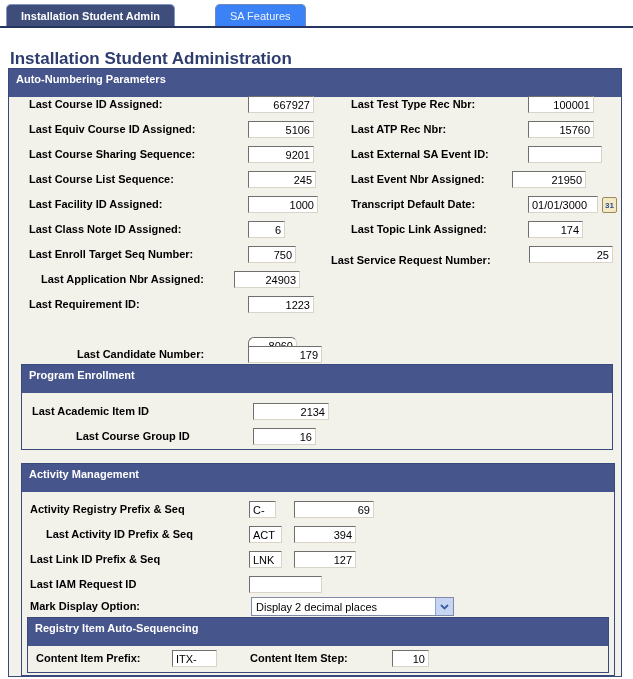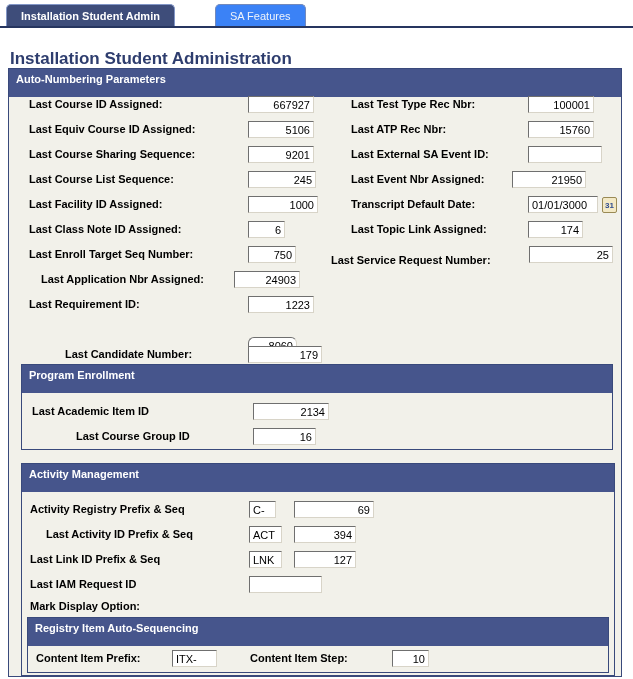--- a/index.html
+++ b/index.html
@@ -83,21 +83,21 @@
     <input class="fld num" style="top: 177px; left: 239px; width: 48px;" value="750">
 
     <div class="lbl" style="top:202px; left:20px;padding-left:12px;">Last Application Nbr Assigned:</div>
     <input class="fld num" style="top: 202px; left: 225px; width: 66px;" value="24903">
 
     <div class="lbl" style="top:227px; left:20px;">Last Requirement ID:</div>
     <input class="fld num" style="top: 227px; left: 239px; width: 66px;" value="1223">
 
     <input class="fld num" style="top: 268px; left: 239px; width: 49px; border-radius: 6px;" value="8060">
 
-    <div class="lbl" style="top:277px; left:24px;padding-left:32px;">Last Candidate Number:</div>
+    <div class="lbl" style="top:277px; left:36px;padding-left:32px;">Last Candidate Number:</div>
     <input class="fld num" style="top: 277px; left: 239px; width: 74px;" value="179">
 
     <div class="lbl" style="top:27px; left:342px;">Last Test Type Rec Nbr:</div>
     <input class="fld num" style="top: 27px; left: 519px; width: 66px;" value="100001">
 
     <div class="lbl" style="top:52px; left:342px;">Last ATP Rec Nbr:</div>
     <input class="fld num" style="top: 52px; left: 519px; width: 66px;" value="15760">
 
     <div class="lbl" style="top:77px; left:342px;">Last External SA Event ID:</div>
     <input class="fld num" style="top: 77px; left: 519px; width: 74px;" value="">
@@ -139,20 +139,28 @@
       <input class="fld num" style="top: 62px; left: 272px; width: 62px;" value="394">
 
       <div class="lbl" style="top:87px; left:8px;">Last Link ID Prefix &amp; Seq</div>
       <input class="fld txt" style="top: 87px; left: 227px; width: 33px;" value="LNK">
       <input class="fld num" style="top: 87px; left: 272px; width: 62px;" value="127">
 
       <div class="lbl" style="top:112px; left:8px;">Last IAM Request ID</div>
       <input class="fld txt" style="top: 112px; left: 227px; width: 73px;" value="">
 
       <div class="lbl" style="top:134px; left:8px;">Mark Display Option:</div>
+      <div class="sel" style="top:133px; left:229px; width:203px;">
+        <span class="sel-text">Display 2 decimal places</span>
+        <span class="sel-btn">
+          <svg width="9" height="6" viewBox="0 0 9 6">
+              <path d="M1 1 L4.5 4.5 L8 1" stroke="#3B5FA0" stroke-width="1.8" fill="none"></path>
+            </svg>
+        </span>
+      </div>
 
       <div class="groupbox" style="top:153px; left:5px; width:582px; height:56px;">
         <div class="gb-header">Registry Item Auto-Sequencing</div>
 
         <div class="lbl" style="top:32px; left:8px;">Content Item Prefix:</div>
         <input class="fld txt" style="top: 32px; left: 144px; width: 45px;" value="ITX-">
 
         <div class="lbl" style="top:32px; left:222px;">Content Item Step:</div>
         <input class="fld num" style="top: 32px; left: 364px; width: 37px;" value="10">
       </div>

